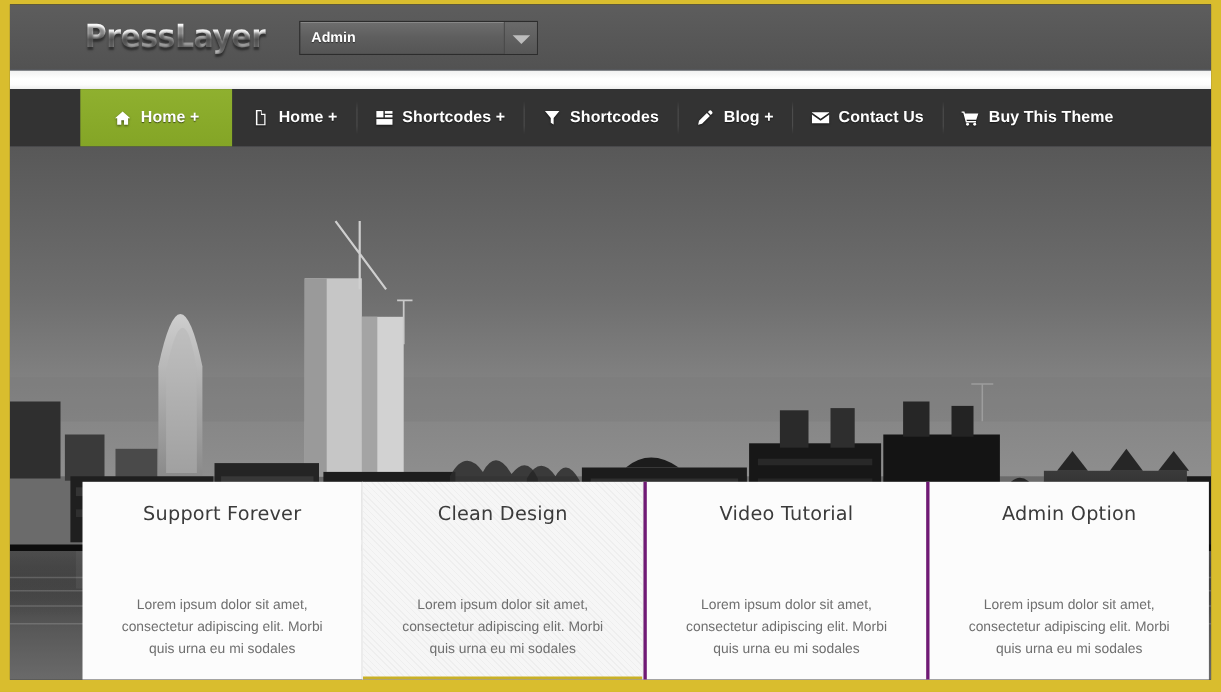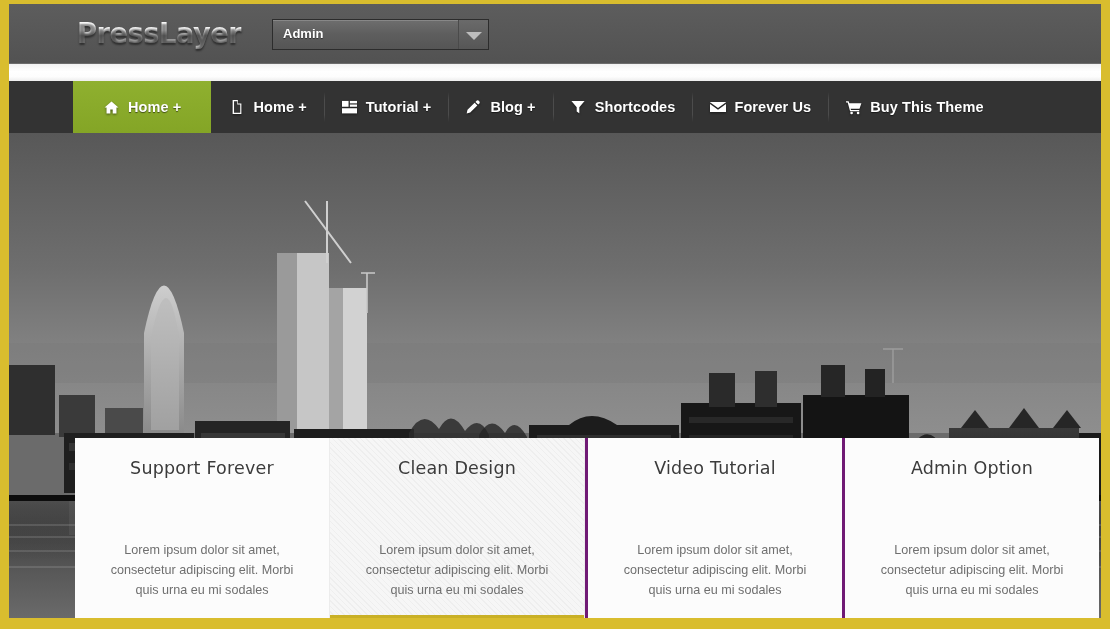--- a/index.html
+++ b/index.html
@@ -244,48 +244,48 @@
 
       <div class="nav-item">
         <span class="nav-icon">
           <svg viewBox="0 0 16 16" width="15" height="15">
               <rect x="0" y="1" width="7" height="6.2"></rect>
               <rect x="8.4" y="1" width="7.6" height="2.6"></rect>
               <rect x="8.4" y="4.8" width="7.6" height="2.4"></rect>
               <rect x="0" y="8.8" width="16" height="5.5"></rect>
             </svg>
         </span>
-        <span>Tutorial +</span>
+        <span>Shortcodes +</span>
+      </div>
+
+      <div class="nav-item">
+        <span class="nav-icon">
+          <svg viewBox="0 0 16 16" width="14" height="14">
+              <path d="M0.5 1h15l-6 7.2V15l-3-1.8V8.2z"></path>
+            </svg>
+        </span>
+        <span>Shortcodes</span>
       </div>
 
       <div class="nav-item">
         <span class="nav-icon">
           <svg viewBox="0 0 16 16" width="15" height="15">
               <path d="M13.9 1.1a2 2 0 0 1 0 2.9l-.9.9-2.9-2.9.9-.9a2 2 0 0 1 2.9 0zM9.2 2.9l2.9 2.9-7.6 7.6-3.8.9.9-3.8z"></path>
             </svg>
         </span>
         <span>Blog +</span>
       </div>
 
       <div class="nav-item">
         <span class="nav-icon">
-          <svg viewBox="0 0 16 16" width="14" height="14">
-              <path d="M0.5 1h15l-6 7.2V15l-3-1.8V8.2z"></path>
-            </svg>
-        </span>
-        <span>Shortcodes</span>
-      </div>
-
-      <div class="nav-item">
-        <span class="nav-icon">
           <svg viewBox="0 0 16 12" width="16" height="12">
               <path d="M0 1.2 8 7l8-5.8V1H0zM0 3v8h16V3L8 8.7z"></path>
             </svg>
         </span>
-        <span>Forever Us</span>
+        <span>Contact Us</span>
       </div>
 
       <div class="nav-item">
         <span class="nav-icon">
           <svg viewBox="0 0 18 16" width="16" height="15">
               <path d="M0 1h3l.7 2.2h13.6l-2.1 6.3H5.2l.4 1.3h9.3v1.5H4.6L1.9 2.5H0z"></path>
               <circle cx="6.3" cy="14.2" r="1.5"></circle>
               <circle cx="13.6" cy="14.2" r="1.5"></circle>
             </svg>
         </span>

